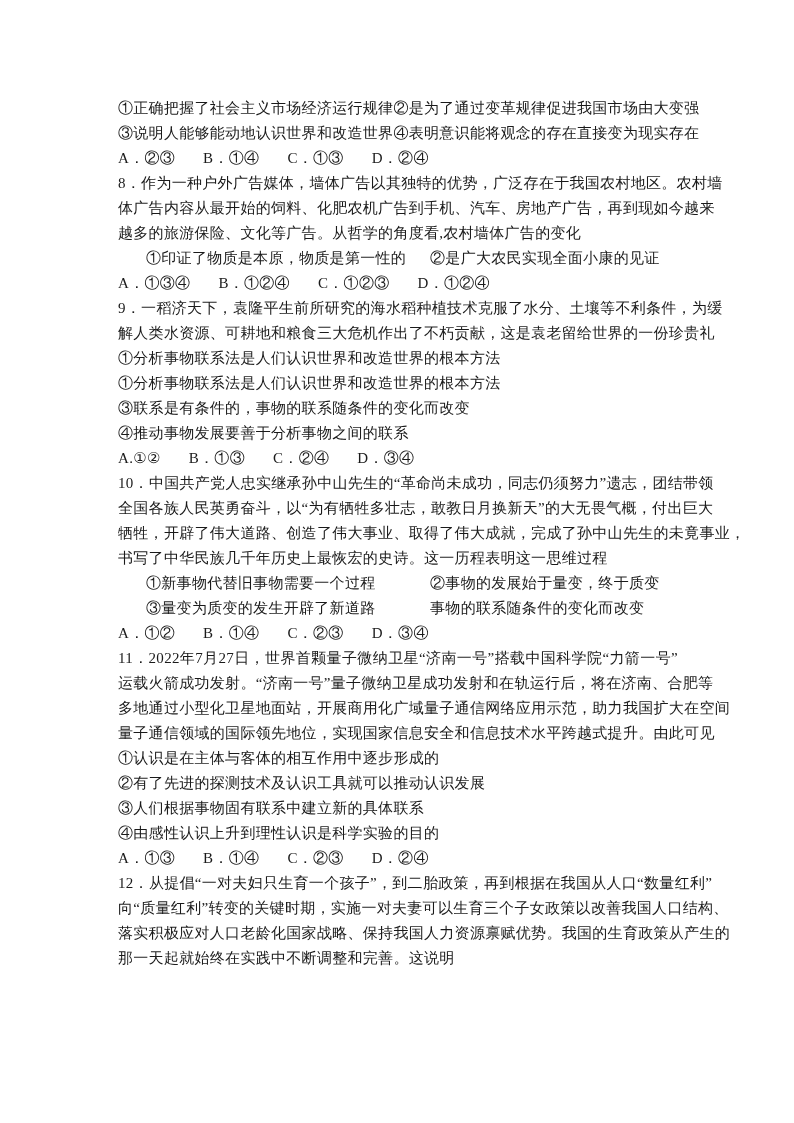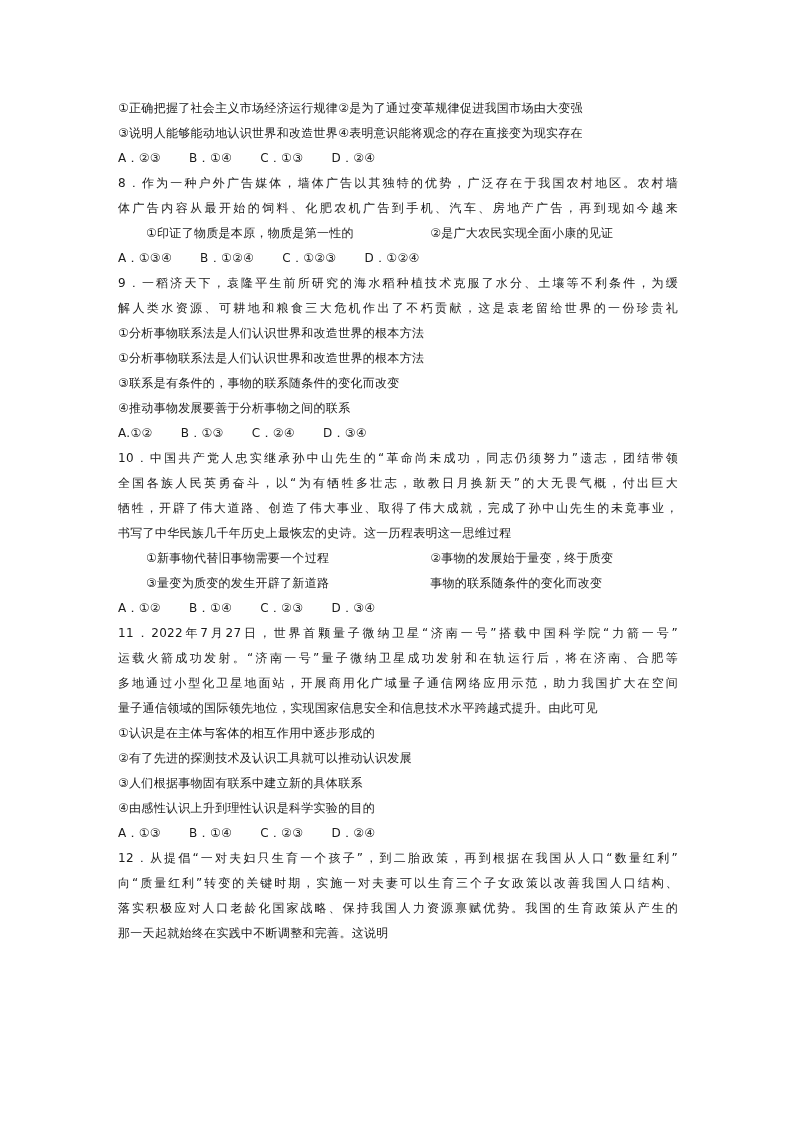--- a/index.html
+++ b/index.html
@@ -1,20 +1,20 @@
 <!DOCTYPE html>
 <html><head>
 <meta charset="utf-8">
 <style>
   html, body { margin: 0; padding: 0; background: #ffffff; }
   body { width: 794px; height: 1123px; position: relative; overflow: hidden;
          font-family: "DejaVu Sans", "Liberation Sans", sans-serif; color: #1a1a1a; }
   .page { position: absolute; left: 118px; top: 96px; width: 560px; }
-  .line { height: 25px; line-height: 25px; font-size: 12px; white-space: nowrap;
-          letter-spacing: 0.3px; }
+  .line { height: 25px; line-height: 25px; font-size: 15px; white-space: nowrap;
+          letter-spacing: 0.3px; font-family: Liberation Serif, serif; }
   .justify { text-align: justify; text-align-last: justify; }
   .opts span { display: inline-block; }
   .opt { margin-right: 24px; }
   .two-col span { display: inline-block; margin-left: 28px; }
   .two-col .c1 { width: 252px; }
 </style>
 </head>
 <body>
 
 <div class="page">
@@ -26,20 +26,21 @@
       <span class="opt">A．②③</span>
       <span class="opt">B．①④</span>
       <span class="opt">C．①③</span>
       <span class="opt">D．②④</span>
     </div>
   </div>
 
   <div>
     <div class="line justify">8．作为一种户外广告媒体，墙体广告以其独特的优势，广泛存在于我国农村地区。农村墙</div>
     <div class="line justify">体广告内容从最开始的饲料、化肥农机广告到手机、汽车、房地产广告，再到现如今越来</div>
+    <div class="line">越多的旅游保险、文化等广告。从哲学的角度看,农村墙体广告的变化</div>
     <div class="line two-col">
       <span class="c1">①印证了物质是本原，物质是第一性的</span>
       <span>②是广大农民实现全面小康的见证</span>
     </div>
     <div class="line opts">
       <span class="opt">A．①③④</span>
       <span class="opt">B．①②④</span>
       <span class="opt">C．①②③</span>
       <span class="opt">D．①②④</span>
     </div>

